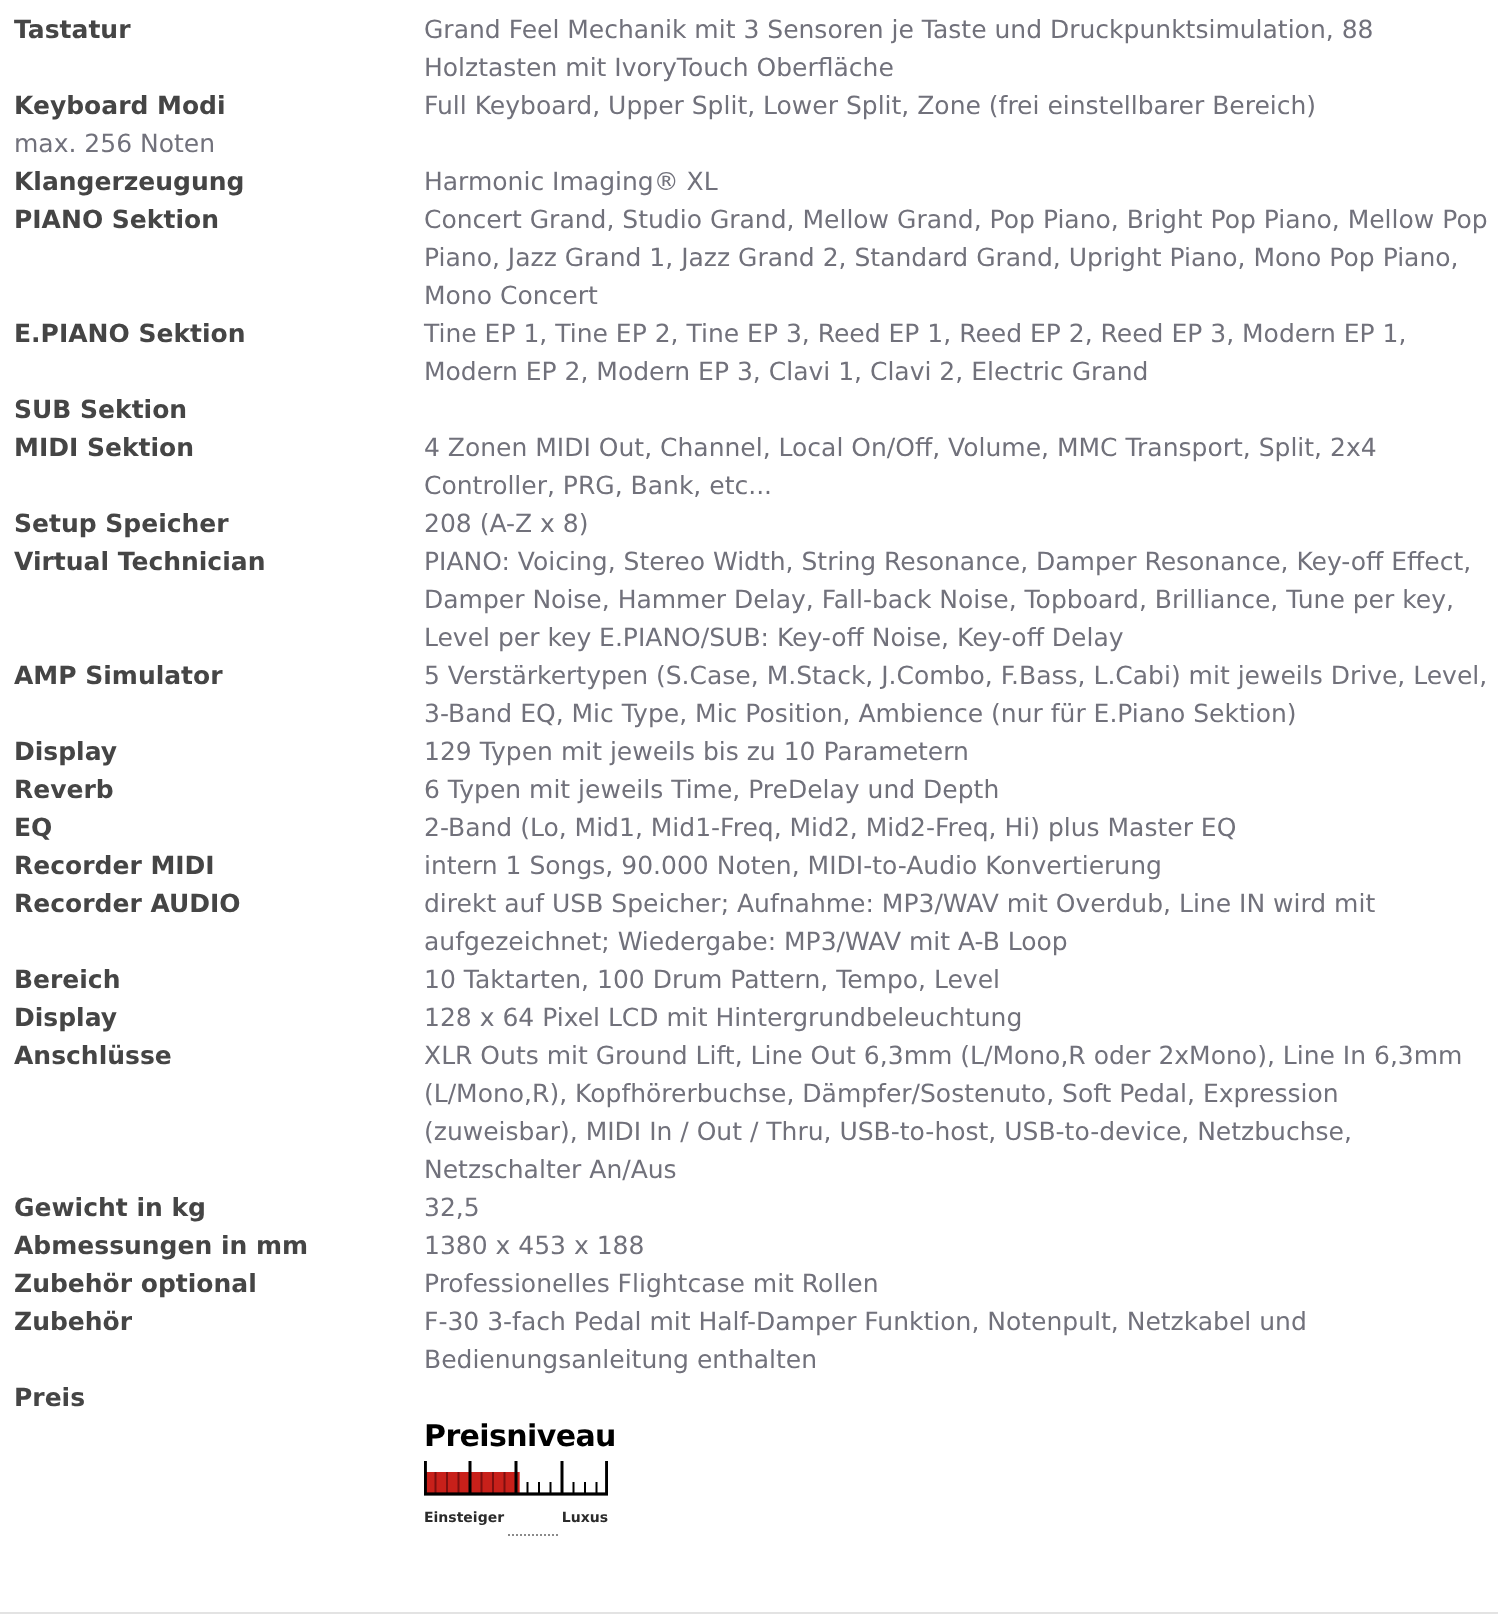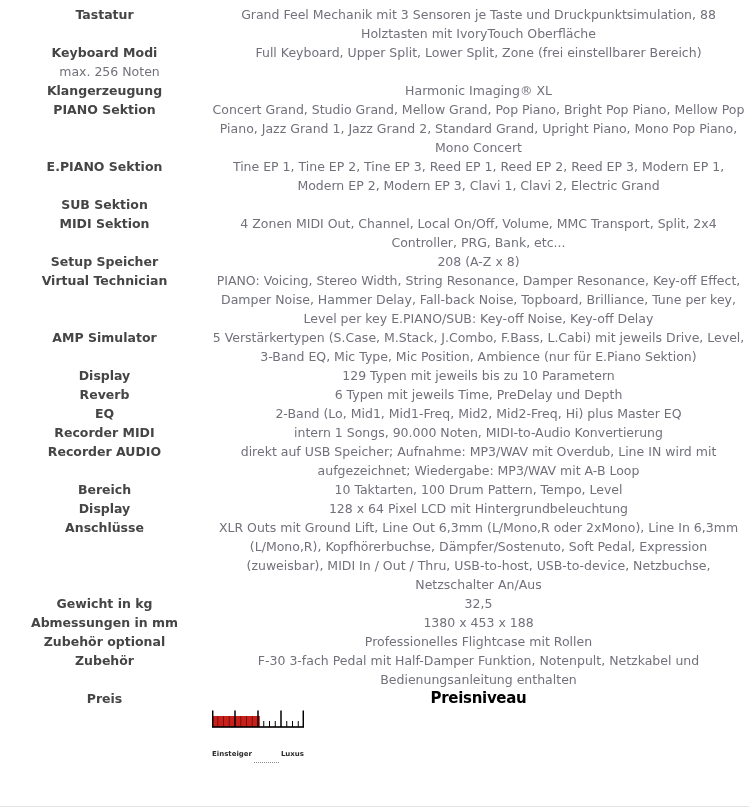--- a/index.html
+++ b/index.html
@@ -5,21 +5,20 @@
   html, body { margin: 0; padding: 0; background: #ffffff; }
   .page {
     width: 749px;
     height: 807px;
     box-sizing: border-box;
     background: #ffffff;
     font-family: "DejaVu Sans", "Liberation Sans", sans-serif;
     border-bottom: 1px solid #e3e3e3;
     overflow: hidden;
     padding: 5px 4px 0 7px;
-    text-align: center;
   }
   .spec-table { display: block; }
   .row {
     display: grid;
     grid-template-columns: 205px 1fr;
     align-items: start;
   }
   .label {
     font-size: 12.5px;
     line-height: 19px;
@@ -33,30 +32,31 @@
     color: #71717b;
   }
   
   .gauge { padding-top: 2px; }
   .gauge-title {
     font-size: 15px;
     line-height: 15px;
     font-weight: bold;
     color: #000000;
     letter-spacing: -0.3px;
+    margin-top: 20px;
   }
   .gauge-svg { display: block; margin-top: 0; }
   .scale-labels {
     width: 92px;
     display: flex;
     align-items: flex-end;
     font-size: 7px;
     font-weight: bold;
     color: #2b2b2b;
-    margin-top: 16px;
+    margin-top: 1px;
   }
   .leader {
     flex: 1;
     border-bottom: 1px dotted #8a8a8a;
     margin: 0 2px 1px 2px;
     height: 6px;
   }
 </style>
 </head>
 <body>

